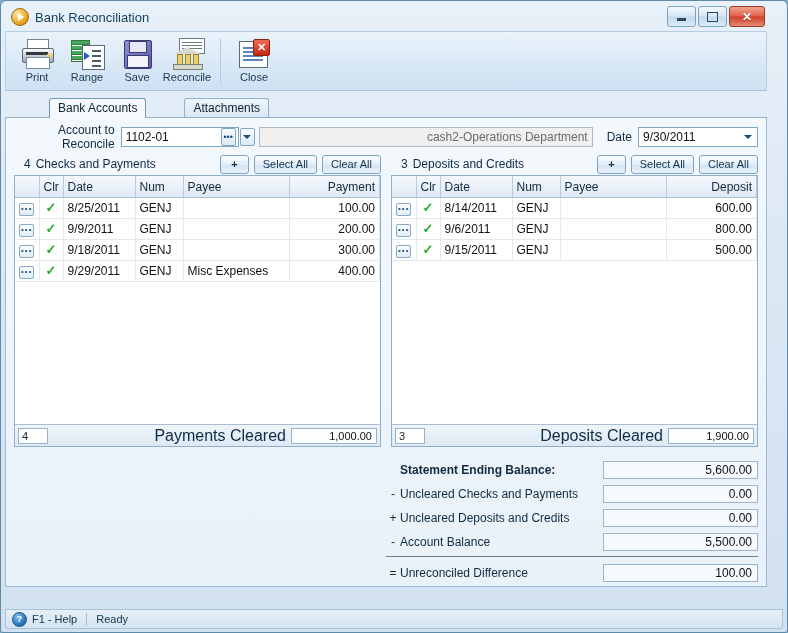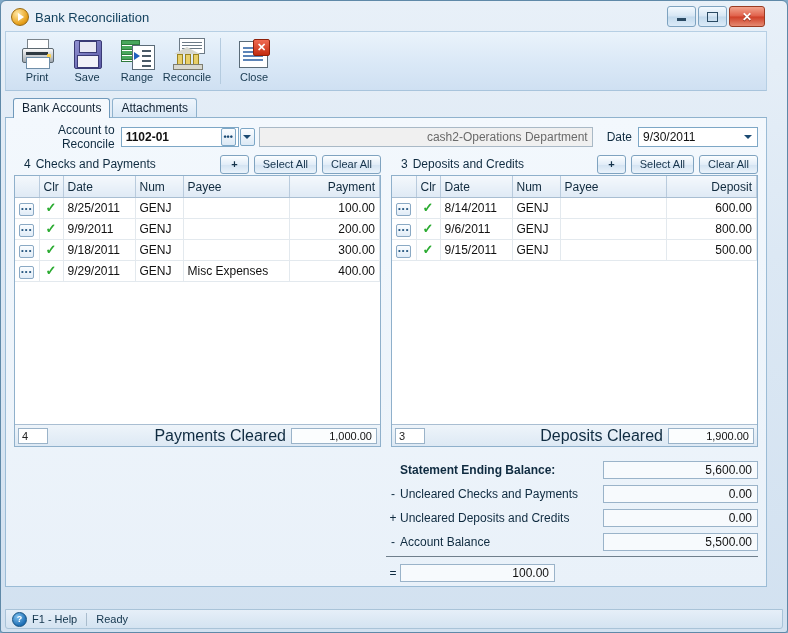--- a/index.html
+++ b/index.html
@@ -95,21 +95,21 @@
   
   .tabstrip{
     height:20px;margin-top:6px;padding-left:8px;
     display:flex;align-items:flex-end;
     border-bottom:1px solid #8fb2cd;
   }
   .tab{
     height:19px;line-height:18px;padding:0 8px;box-sizing:border-box;
     border:1px solid #8fb2cd;border-bottom:none;border-radius:3px 3px 0 0;
     background:linear-gradient(180deg,#eef5fc,#d9e8f6);
-    font-size:12px;color:#123;margin-right:2px;position:relative;
+    font-size:12px;color:#123;margin-right:2px;position:relative;margin-left:36px;
   }
   .tab.active{
     background:#f5f9fd;border-color:#6f99bb;height:20px;line-height:19px;
     margin-bottom:-1px;z-index:2;
   }
   
   .panel{
     margin-top:0;height:469px;box-sizing:border-box;
     background:linear-gradient(180deg,#f3f8fd,#e9f1f9);
     border:1px solid #9bbcd6;border-top:none;
@@ -243,45 +243,45 @@
         <div class="paper-top"></div>
           <div class="body"></div>
           <div class="slot"></div>
           <div class="led"></div>
           <div class="paper-bot"></div>
       </div>
       <div class="tb-label">Print</div>
     </div>
 
     <div class="tb-item">
-      <div class="tb-ico ic-save">
-        <div class="disk"></div>
-          <div class="shutter"></div>
-          <div class="label"></div>
-      </div>
-      <div class="tb-label">Save</div>
-    </div>
-
-    <div class="tb-item">
       <div class="tb-ico ic-range">
         <div class="grid">
             <b style="top:0"></b>
             <b style="top:5px"></b>
             <b style="top:10px"></b>
             <b style="top:15px"></b>
           </div>
         <div class="doc">
             <i style="top:4px"></i>
             <i style="top:9px"></i>
             <i style="top:14px"></i>
             <i style="top:19px"></i>
           </div>
         <div class="arrow"></div>
       </div>
       <div class="tb-label">Range</div>
+    </div>
+
+    <div class="tb-item">
+      <div class="tb-ico ic-save">
+        <div class="disk"></div>
+          <div class="shutter"></div>
+          <div class="label"></div>
+      </div>
+      <div class="tb-label">Save</div>
     </div>
 
     <div class="tb-item">
       <div class="tb-ico ic-bank">
         <div class="doc">
             <i style="top:3px"></i>
             <i style="top:6px"></i>
             <i style="top:9px"></i>
           </div>
         <div class="roof"></div>
@@ -312,21 +312,21 @@
   <div class="tabstrip">
     <div class="tab active">Bank Accounts</div>
     <div class="tab">Attachments</div>
   </div>
 
   <div class="panel">
 
     <div class="acctrow">
       <span class="acctlabel">Account to Reconcile</span>
       <div class="combo">
-        <div class="field" style="width:118px;display:flex;align-items:center;justify-content:space-between;padding-right:2px;font-weight:bold;">
+        <div class="field" style="width:118px;display:flex;align-items:center;justify-content:space-between;padding-right:2px;">
           <span>1102-01</span>
           <span class="btn-ell">•••</span>
         </div>
         <div class="btn-arrow" style="margin-left:1px;">
             <span class="arrow-dn"></span>
           </div>
       </div>
       <div class="field readonly" style="width:373px;margin-left:4px;">cash2-Operations Department</div>
       <span class="acctlabel" style="margin-left:14px;">Date</span>
       <div class="combo">
@@ -500,20 +500,21 @@
           <div class="sumval">0.00</div>
         </div>
         <div class="sumrow">
           <span class="sumop">-</span>
           <span class="sumlbl">Account Balance</span>
           <div class="sumval">5,500.00</div>
         </div>
         <div class="sumdiv"></div>
         <div class="sumrow">
           <span class="sumop">=</span>
+          <span class="sumlbl">Unreconciled Difference</span>
           <div class="sumval">100.00</div>
         </div>
       </div>
     </div>
   </div>
 
   <div class="statusbar">
     <span class="help-icon">?</span>
     <span class="st-text">F1 - Help</span>
     <span class="st-sep"></span>

